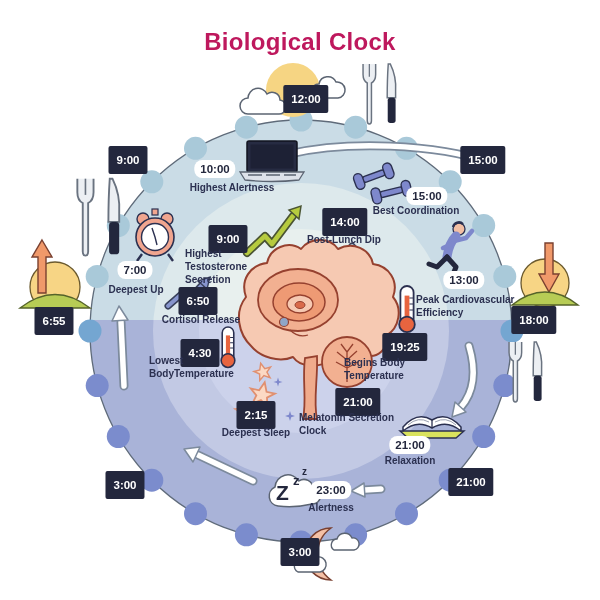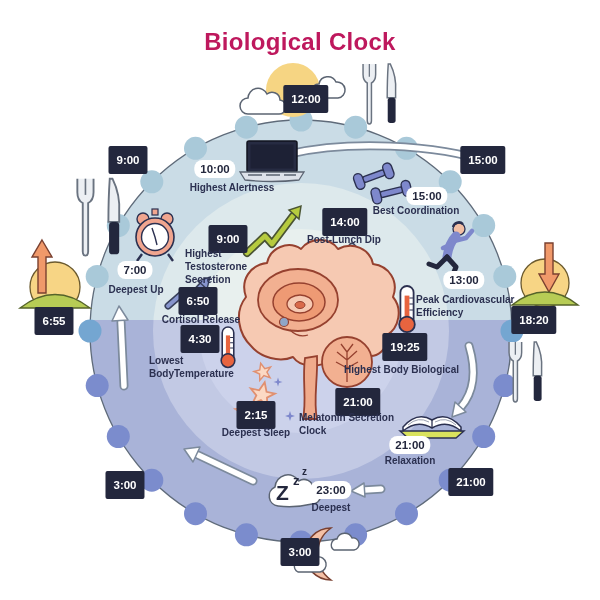--- a/index.html
+++ b/index.html
@@ -229,44 +229,44 @@
     <path d="M298,572 a7,7 0 0 1 2,-13 a9,9 0 0 1 17,-2 a6,6 0 0 1 3,15 Z" fill="#ffffff" stroke="#5b6472" stroke-width="1.4"></path>
   </g>
 </svg>
 
 <div id="title">Biological Clock</div>
 
 <div class="abs tb" style="left:306px;top:99px">12:00</div>
 <div class="abs tb" style="left:128px;top:160px">9:00</div>
 <div class="abs tb" style="left:483px;top:160px">15:00</div>
 <div class="abs tb" style="left:54px;top:321px">6:55</div>
-<div class="abs tb" style="left:534px;top:320px">18:20</div>
+<div class="abs tb" style="left:534px;top:320px">18:00</div>
 <div class="abs tb" style="left:125px;top:485px">3:00</div>
 <div class="abs tb" style="left:471px;top:482px">21:00</div>
 <div class="abs tb" style="left:300px;top:552px">3:00</div>
 
 <div class="abs tw" style="left:215px;top:169px">10:00</div>
 <div class="abs tw" style="left:427px;top:196px">15:00</div>
 <div class="abs tw" style="left:135px;top:270px">7:00</div>
 <div class="abs tb" style="left:228px;top:239px">9:00</div>
 <div class="abs tb" style="left:198px;top:301px">6:50</div>
-<div class="abs tb" style="left:200px;top:339px">4:30</div>
+<div class="abs tb" style="left:200px;top:353px">4:30</div>
 <div class="abs tb" style="left:345px;top:222px">14:00</div>
 <div class="abs tw" style="left:464px;top:280px">13:00</div>
 <div class="abs tb" style="left:405px;top:347px">19:25</div>
 <div class="abs tb" style="left:358px;top:402px">21:00</div>
 <div class="abs tw" style="left:410px;top:445px">21:00</div>
 <div class="abs tb" style="left:256px;top:415px">2:15</div>
 <div class="abs tw" style="left:331px;top:490px">23:00</div>
 
 <div class="abs lbl" style="left:232px;top:187px">Highest Alertness</div>
 <div class="abs lbl" style="left:416px;top:210px">Best Coordination</div>
 <div class="abs lbl" style="left:136px;top:289px">Deepest Up</div>
 <div class="abs lbl" style="left:228px;top:266px;width:86px">Highest Testosterone Secretion</div>
 <div class="abs lbl" style="left:201px;top:319px">Cortisol Release</div>
 <div class="abs lbl" style="left:205px;top:367px;width:112px">Lowest BodyTemperature</div>
 <div class="abs lbl" style="left:344px;top:239px">Post-Lunch Dip</div>
 <div class="abs lbl" style="left:466px;top:306px;width:100px">Peak Cardiovascular Efficiency</div>
-<div class="abs lbl" style="left:404px;top:369px;width:120px">Highest Body Biological</div>
+<div class="abs lbl" style="left:404px;top:369px;width:120px">Begins Body Temperature</div>
 <div class="abs lbl" style="left:359px;top:424px;width:120px">Melatonin Secretion Clock</div>
 <div class="abs lbl" style="left:410px;top:460px">Relaxation</div>
 <div class="abs lbl" style="left:256px;top:432px">Deepest Sleep</div>
-<div class="abs lbl" style="left:331px;top:507px">Deepest</div>
+<div class="abs lbl" style="left:331px;top:507px">Alertness</div>
 
 </body></html>

